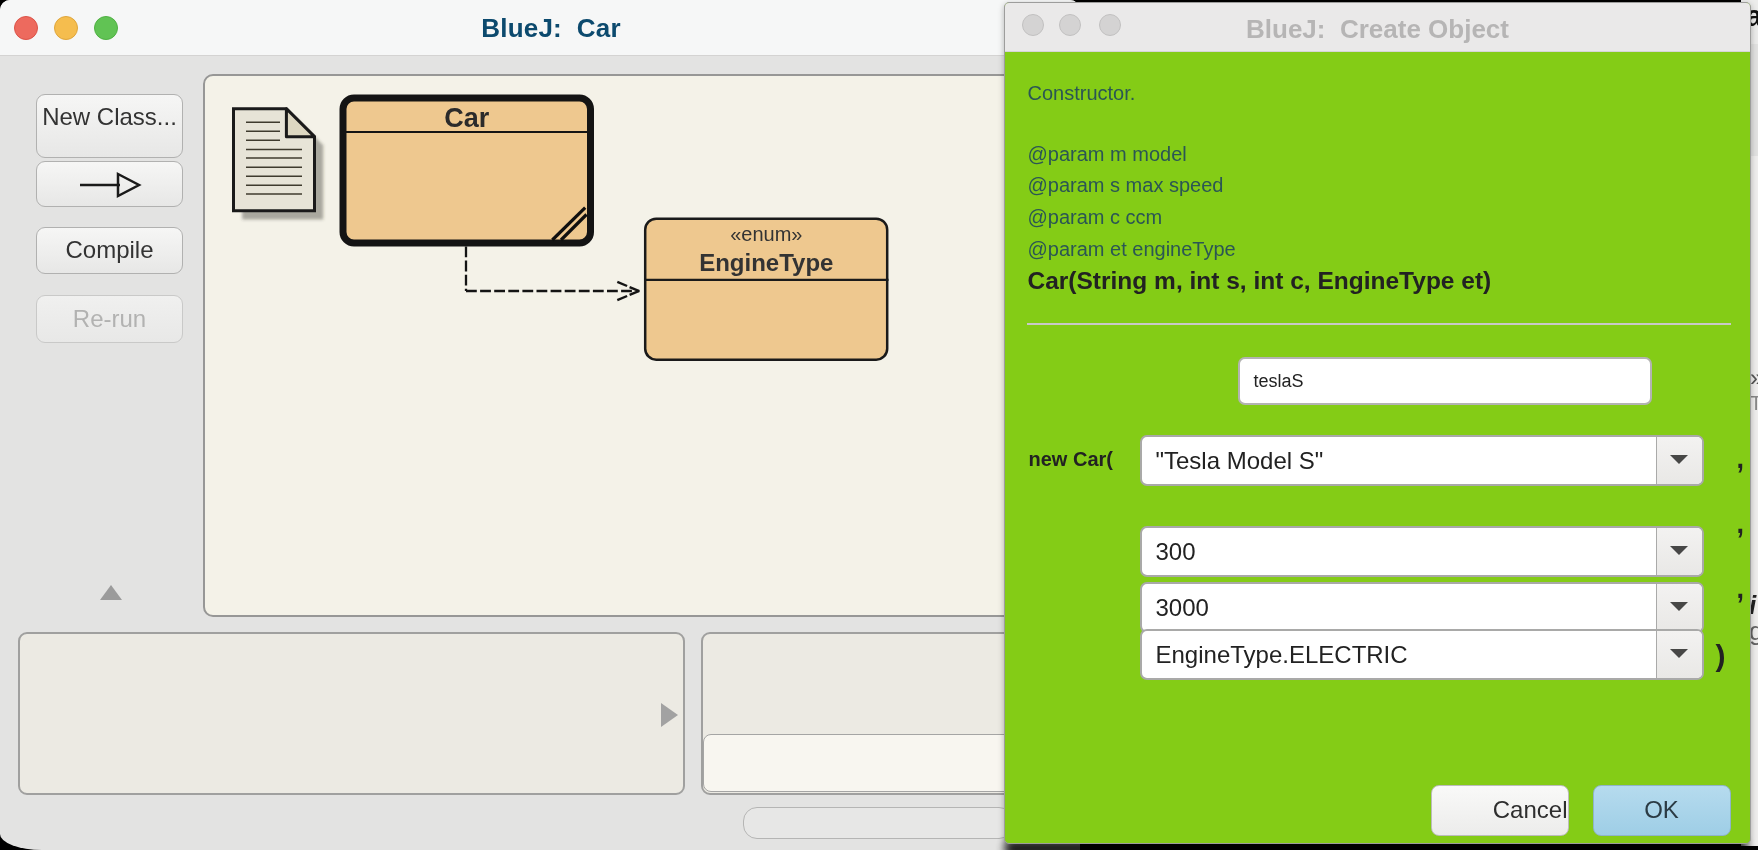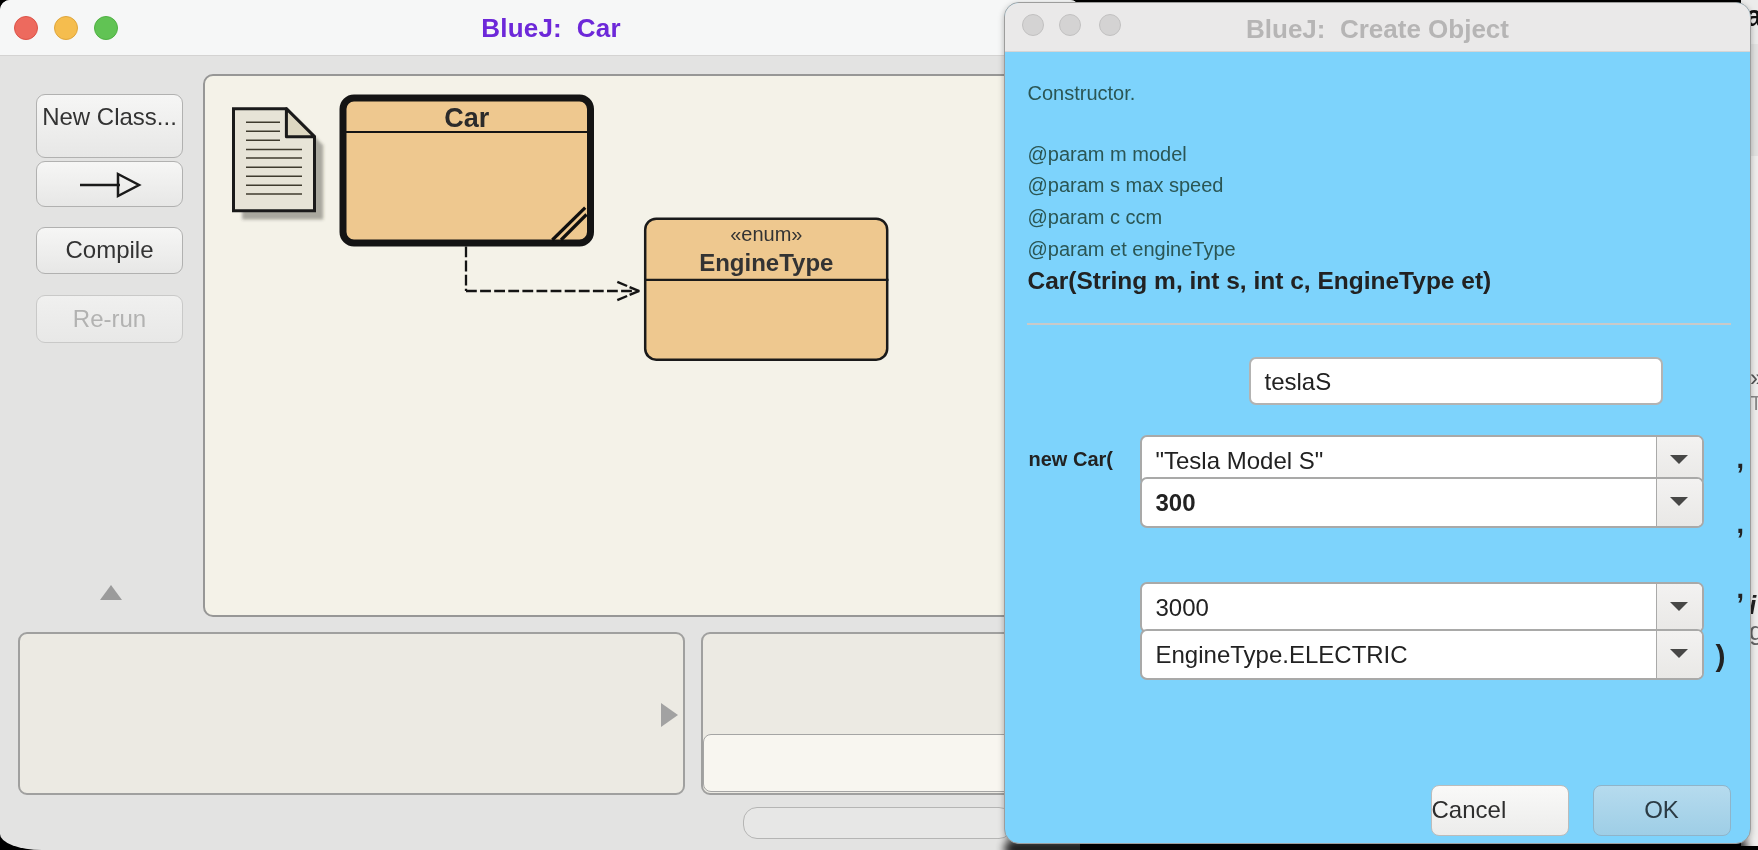--- a/index.html
+++ b/index.html
@@ -11,21 +11,21 @@
   #mainwin { left:0; top:1; width:1080px; height:849.5px;
     border-radius:10px 10px 0 0; border-bottom-left-radius:42px 16px;
     background:#e3e3e2; overflow:hidden; }
   #titlebar { left:0; top:0; width:1080px; height:56px; background:#f6f7f7;
     border-bottom:1px solid #d4d3d2; }
   .tl { position:absolute; border-radius:50%; }
   #tl-r { left:14.3px; top:16px; width:24px; height:24px; background:#ed6a5e; border:1px solid #dc5348;}
   #tl-y { left:54px; top:16px; width:24px; height:24px; background:#f5bd4e; border:1px solid #dfa63c;}
   #tl-g { left:93.9px; top:16px; width:24px; height:24px; background:#61c354; border:1px solid #4fb143;}
   #wtitle { left:0; top:13px; width:1080px; text-align:center;
-    font-size:26px; font-weight:bold; color:#6d28d9; letter-spacing:0.2px;padding-left:22px;}
+    font-size:26px; font-weight:bold; color:#0c4a6e; letter-spacing:0.2px;padding-left:22px;}
 
   
   .btn { position:absolute; left:36px; width:147px; border:1.5px solid #b1b1b0;
     border-radius:9px; background:linear-gradient(#f6f6f5,#e7e7e6);
     color:#333; font-size:24px; text-align:center; }
   #b-new { top:94px; height:64px; line-height:44px; }
   #b-arrow { top:161px; height:46px; }
   #b-compile { top:227px; height:47px; line-height:44px; }
   #b-rerun { top:295px; height:48px; line-height:45px; color:#b2b2b1;
     border-color:#c9c9c8; background:linear-gradient(#f0f0ef,#e8e8e7); }
@@ -52,54 +52,54 @@
   #hscroll { left:743px; top:807px; width:270px; height:32px;
     border:1.5px solid #b5b5b4; border-radius:14px; background:#e7e7e6; }
 
   
   #strip { left:1741px; top:0; width:17px; height:846px; background:#efeeed;
     overflow:hidden; }
   #strip .t { position:absolute; white-space:nowrap; }
 
   
   #dialog { left:1003.5px; top:2px; width:747px; height:842px;
-    border-radius:15px; background:#7dd3fc;
+    border-radius:5px; background:#84cc16;
     border:1px solid #9d9d9c;
     box-shadow: 0 2px 6px rgba(0,0,0,0.28);
     overflow:hidden; }
   #dshadow { left:1004px; top:840px; width:744px; height:18px; background:#000;
     opacity:.85; filter:blur(4px); border-radius:10px; }
   #dtitle { left:0; top:0; width:746px; height:49px; background:#eae9e9;
     border-bottom:1px solid #d6d5d5; }
   .gl { position:absolute; top:11px; width:22px; height:22px; border-radius:50%;
     background:#d4d3d3; border:1px solid #c2c1c1; }
   #dtext { left:0; top:11px; width:746px; text-align:center;
     font-size:26px; font-weight:bold; color:#b6b5b5; }
   .dl { position:absolute; left:23px; line-height:32px; font-size:20px; color:#2b5654; white-space:nowrap; }
   .blk { color:#222; }
   .bold { font-weight:bold; }
   #divider { left:22px; top:320px; width:704px; height:2px; background:#c9c9c8; }
-  #namefield { left:244px; top:354px; width:414px; height:48px;
+  #namefield { left:233px; top:354px; width:414px; height:48px;
     border:2px solid #b3b3b2; border-radius:7px; background:#fff;
-    font-size:24px; color:#222; line-height:45px; padding-left:14px; }
+    font-size:18px; color:#222; line-height:45px; padding-left:14px; }
   .combo { position:absolute; left:135px; width:564px; height:51px;
     border:2px solid #a9a9a8; border-radius:7px; background:#fff; }
   .combo .txt { position:absolute; left:14px; top:0; height:47px; line-height:47px;
     font-size:24px; color:#222; white-space:nowrap; }
   .combo .dd { position:absolute; right:0; top:0; width:46px; height:47px;
     border-left:1.5px solid #aaaaa9; border-radius:0 5px 5px 0;
     background:linear-gradient(#f3f2f1,#e9e8e6); }
   .combo .dd:after { content:""; position:absolute; left:13px; top:18px;
     width:0; height:0; border-left:9.5px solid transparent; border-right:9.5px solid transparent;
     border-top:9.5px solid #474746; }
   .sep { position:absolute; left:732px; font-size:27px; font-weight:bold; color:#222; line-height:30px; }
   #btn-cancel { left:426px; top:782px; width:138px; height:51px;
     border:1.5px solid #bcbcbb; border-radius:8px;
     background:linear-gradient(#f9f9f8,#ececeb);
-    font-size:24px; color:#2e2e2e; text-align:left; line-height:48px; }
+    font-size:24px; color:#2e2e2e; text-align:right; line-height:48px; }
   #btn-ok { left:588px; top:782px; width:138px; height:51px;
     border:1.5px solid #8fb4c9; border-radius:8px;
     background:linear-gradient(#b6dbee,#9ecee6);
     font-size:24px; color:#2b3b44; text-align:center; line-height:48px; }
 </style>
 </head>
 <body>
 
 <div class="abs" id="mainwin">
   <div class="abs" id="titlebar">
@@ -198,21 +198,21 @@
   <div class="dl" style="top:229.6px;">@param et engineType</div>
   <div class="dl blk bold" style="top:261.8px; font-size:24.5px;">Car(String m, int s, int c, EngineType et)</div>
   <div class="abs" id="divider"></div>
   <div class="abs" id="namefield">teslaS</div>
   <div class="dl blk bold" style="left:24px; top:440.3px;">new Car(</div>
 
   <div class="combo" style="top:432.2px;">
     <div class="txt">"Tesla Model S"</div>
       <div class="dd"></div>
   </div>
-  <div class="combo" style="top:474px;font-weight:bold;">
+  <div class="combo" style="top:523px;">
     <div class="txt">300</div>
       <div class="dd"></div>
   </div>
   <div class="combo" style="top:579px;">
     <div class="txt">3000</div>
       <div class="dd"></div>
   </div>
   <div class="combo" style="top:626.3px;">
     <div class="txt">EngineType.ELECTRIC</div>
       <div class="dd"></div>

